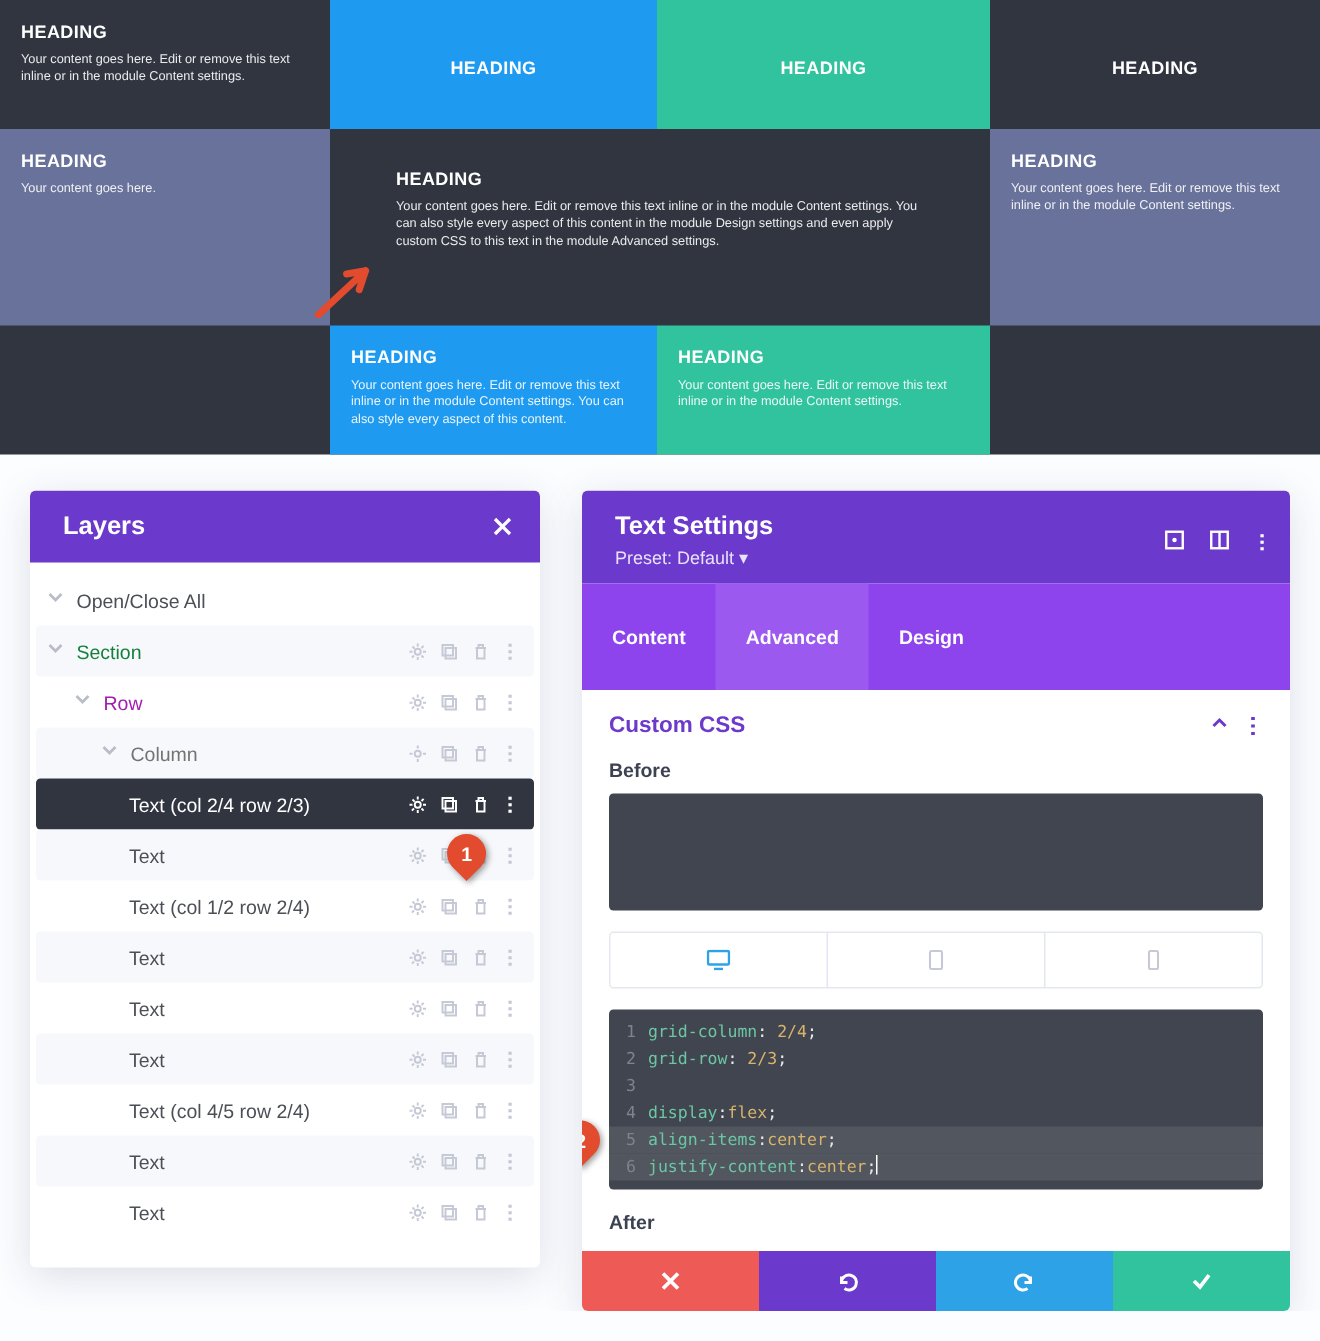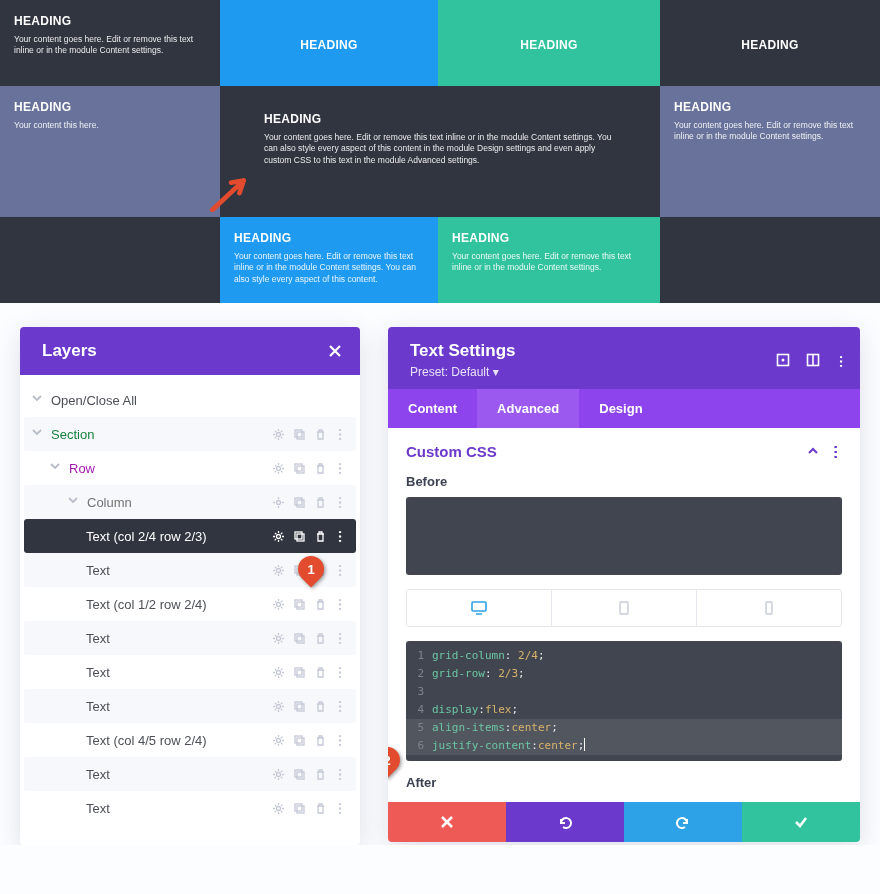--- a/index.html
+++ b/index.html
@@ -48,21 +48,21 @@
   .tree-row.active .acts { color: #fff; }
   .tree-row.striped { background: #f7f8fb; }
   .tree-row .blue-label { color: #15803d; font-weight: 500; }
   .dots-v { letter-spacing: -2px; font-weight: 700; transform: rotate(90deg); display: inline-block; }
 
   .badge { position: absolute; width: 26px; height: 26px; background: #e24b2d; border-radius: 50% 50% 50% 0; transform: rotate(-45deg); display: flex; align-items: center; justify-content: center; box-shadow: 0 2px 4px rgba(0,0,0,.4); z-index: 5; }
   .badge span { transform: rotate(45deg); color: #fff; font-weight: 700; font-size: 13px; }
 
   
   .tabs { display: flex; background: #8e44ec; color: #fff; font-size: 13px; font-weight: 600; }
-  .tab { padding: 12px 20px; cursor: pointer; text-align: center; }
+  .tab { padding: 28px 20px; cursor: pointer; text-align: center; }
   .tab.active { background: #9b59f0; }
   .section-head { display: flex; align-items: center; padding: 14px 18px; color: #6b39cb; font-size: 15px; font-weight: 600; }
   .section-head .spacer { flex: 1; }
   .section-head svg { width: 12px; height: 12px; }
   .sub-label { font-size: 13px; font-weight: 600; color: #3d4253; padding: 0 1px 8px 18px; }
   .code-block { margin: 0 18px 14px 18px; background: #41454f; border-radius: 3px; min-height: 78px; }
   .device-tabs { display: flex; margin: 0 18px 14px 18px; border: 1px solid #e4e7f1; border-radius: 3px; overflow: hidden; }
   .device-tabs .dev { flex: 1; display: flex; align-items: center; justify-content: center; height: 36px; border-right: 1px solid #e4e7f1; color: #c7cad6; cursor: pointer; }
   .device-tabs .dev:last-child { border-right: none; }
   .device-tabs .dev.active { color: #2ea2e6; background: #fff; }
@@ -99,21 +99,21 @@
   </div>
   <div class="cell teal center-h" style="left:438px; top:0; width:222px; height:86px">
     <h3>HEADING</h3>
   </div>
   <div class="cell dark center-h" style="left:660px; top:0; width:220px; height:86px">
     <h3>HEADING</h3>
   </div>
 
   <div class="cell slate" style="left:0; top:86px; width:220px; height:131px">
     <h3>HEADING</h3>
-    <p>Your content this here.</p>
+    <p>Your content goes here.</p>
   </div>
   <div class="cell dark" style="left:220px; top:86px; width:440px; height:131px; padding:26px 44px;">
     <h3>HEADING</h3>
     <p>Your content goes here. Edit or remove this text inline or in the module Content settings. You can also style every aspect of this content in the module Design settings and even apply custom CSS to this text in the module Advanced settings.</p>
   </div>
   <div class="cell slate" style="left:660px; top:86px; width:220px; height:131px">
     <h3>HEADING</h3>
     <p>Your content goes here. Edit or remove this text inline or in the module Content settings.</p>
   </div>
 

